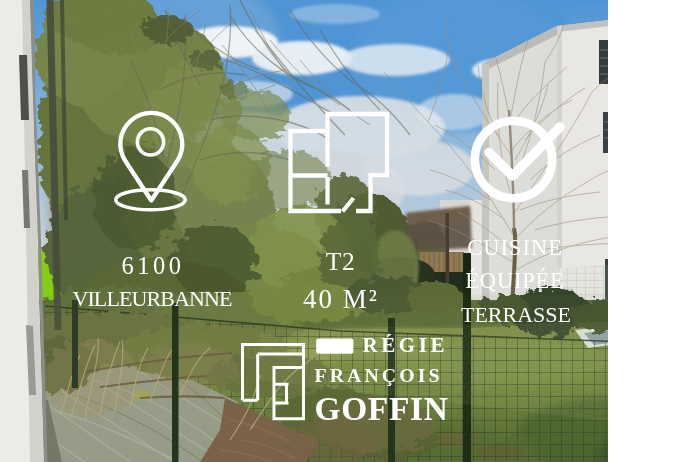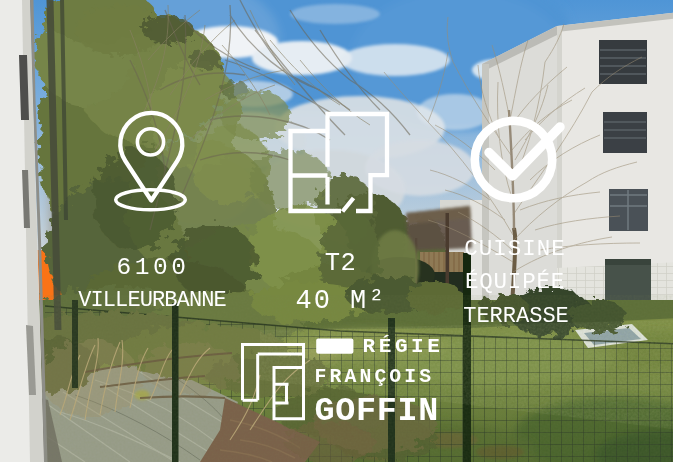--- a/index.html
+++ b/index.html
@@ -1,16 +1,16 @@
 <!DOCTYPE html>
 <html><head>
 <meta charset="utf-8">
 <style>
 html,body{margin:0;padding:0;}
-#stage{position:relative;width:673px;height:462px;overflow:hidden;font-family:Liberation Mono, monospace;background:#f97316;}
+#stage{position:relative;width:608px;height:462px;overflow:hidden;font-family:Liberation Serif, serif;background:#84cc16;}
 </style>
 </head>
 <body>
 <div id="stage">
 <svg width="680" height="462" viewBox="0 0 680 462">
 <defs>
 <linearGradient id="skyg" x1="0" y1="0" x2="0" y2="1">
   <stop offset="0" stop-color="#4f95d6"></stop>
   <stop offset="0.45" stop-color="#7fb0dd"></stop>
   <stop offset="1" stop-color="#ccd6dc"></stop>

